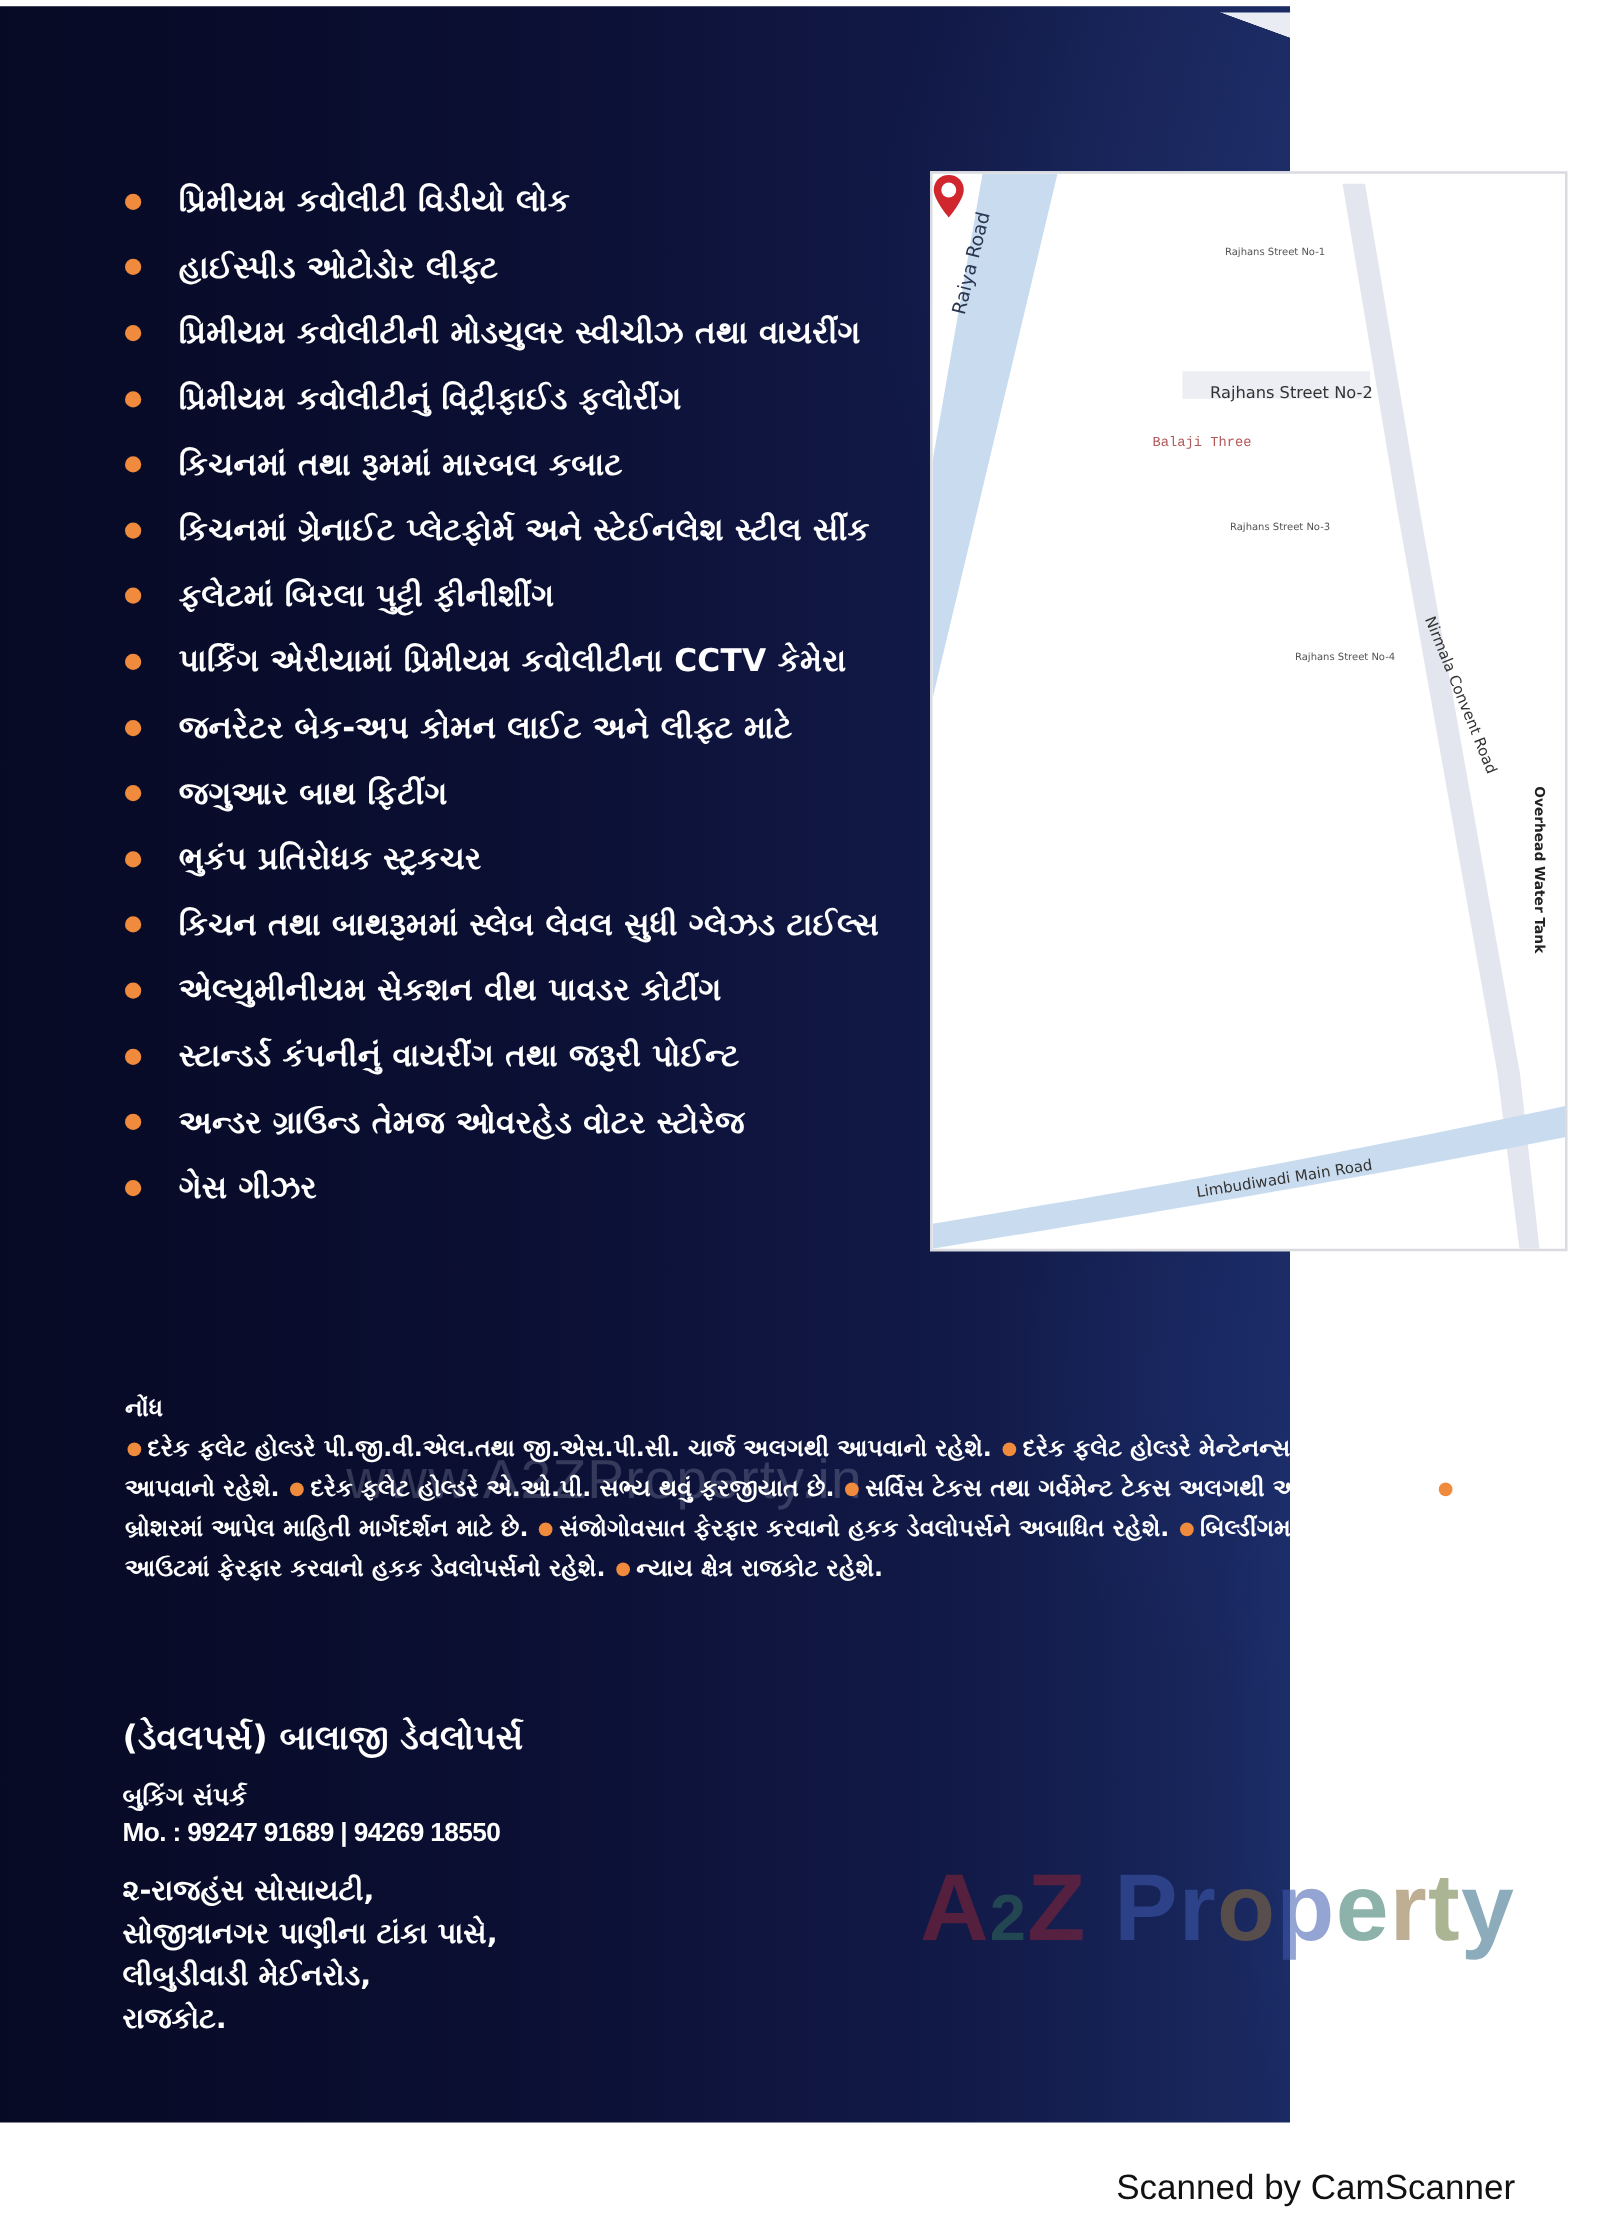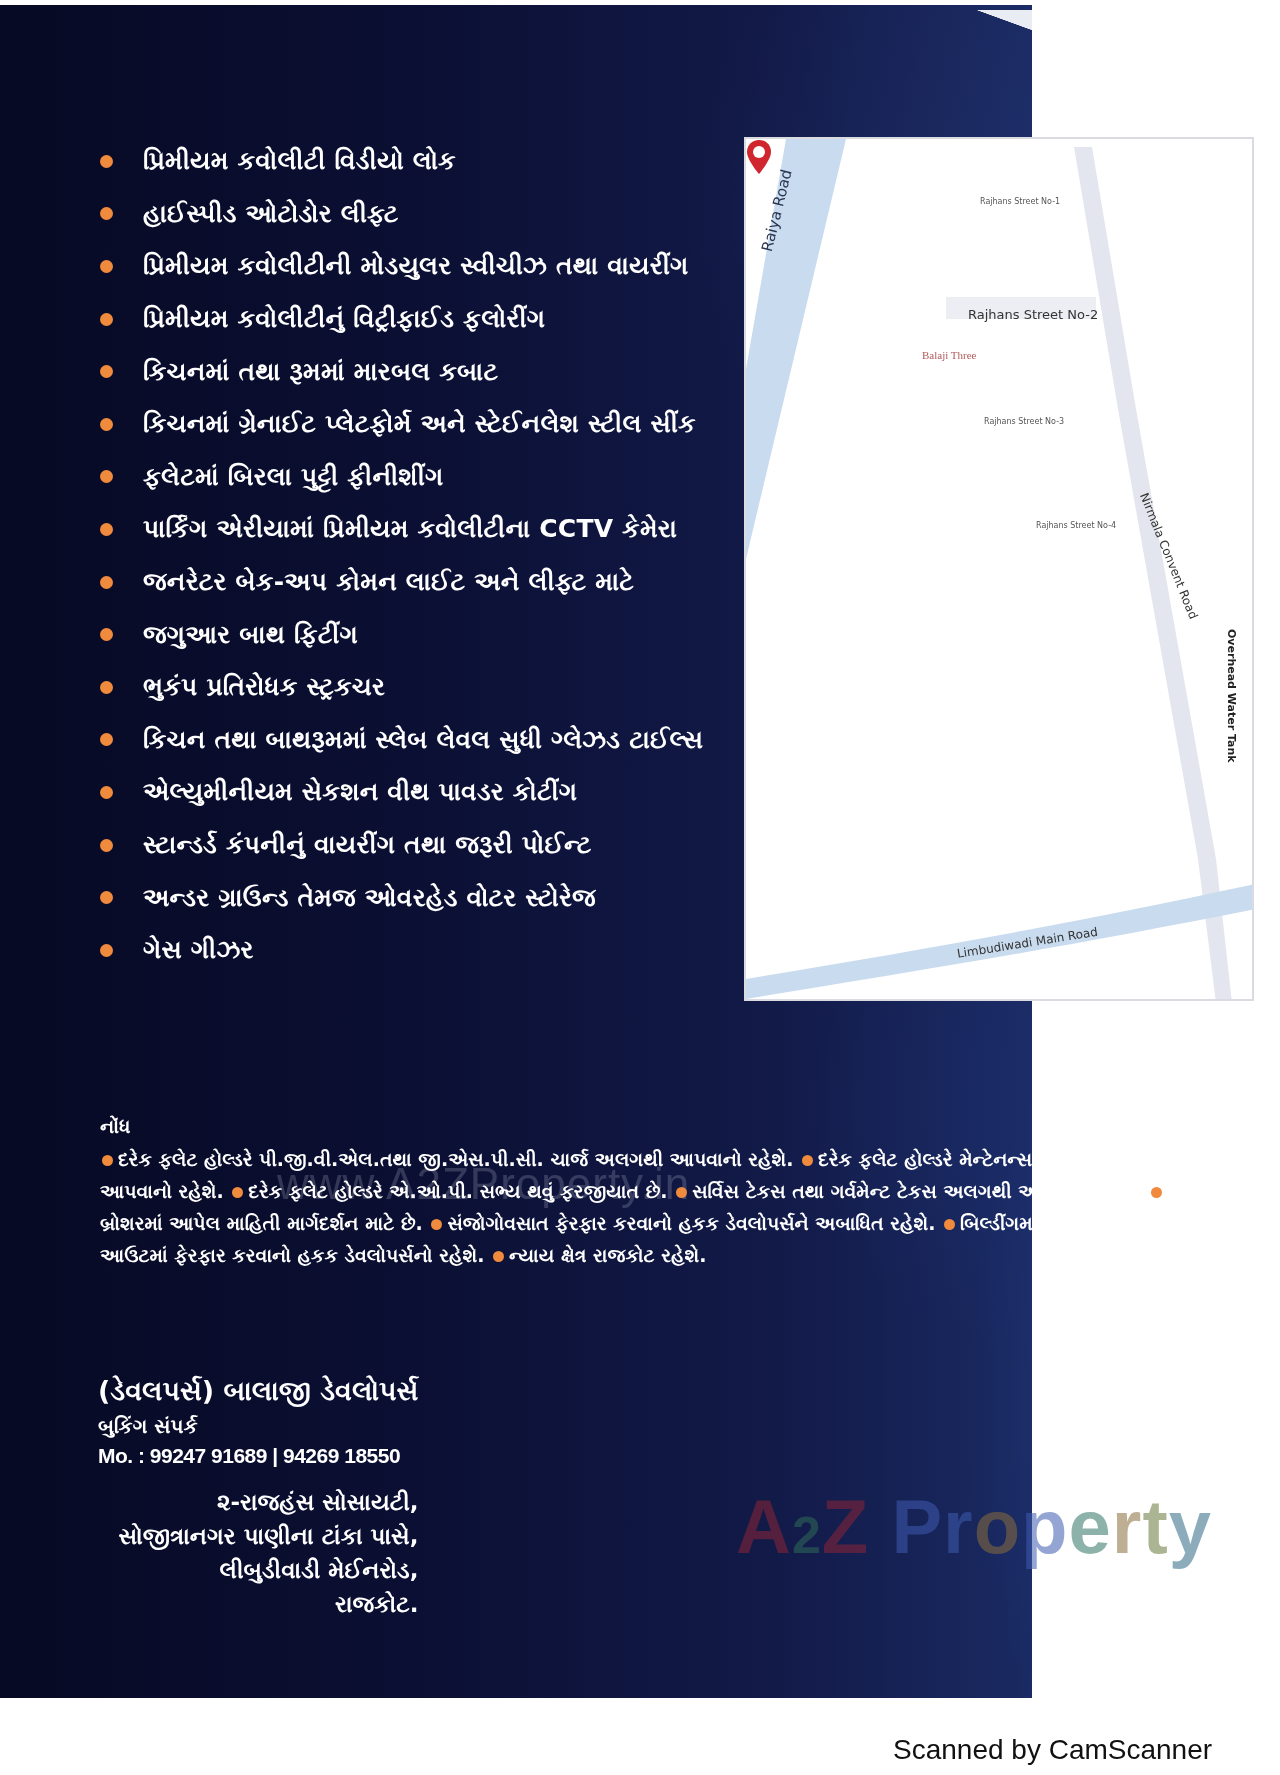--- a/index.html
+++ b/index.html
@@ -38,41 +38,41 @@
   .map svg { position: absolute; left: 0; top: 0; }
   .map-label { position: absolute; color: #333; font-family: "DejaVu Sans", sans-serif; white-space: nowrap; }
   .lbl-raiya { left: 12px; top: 110px; font-size: 15px; transform: rotate(-76deg); transform-origin: left top; color: #2a3550; }
   .lbl-s1 { left: 234px; top: 58px; font-size: 8px; color: #555; }
   .lbl-s2 { left: 222px; top: 168px; font-size: 13px; color: #333; }
   .lbl-s3 { left: 238px; top: 278px; font-size: 8px; color: #555; }
   .lbl-s4 { left: 290px; top: 382px; font-size: 8px; color: #555; }
   .lbl-nirmala { left: 404px; top: 352px; font-size: 12px; transform: rotate(68deg); transform-origin: left top; color: #333; }
   .lbl-water { left: 492px; top: 490px; font-size: 11px; font-weight: bold; transform: rotate(90deg); transform-origin: left top; color: #222; line-height: 13px; width: 80px; }
   .lbl-limbud { left: 210px; top: 808px; font-size: 12px; transform: rotate(-9deg); transform-origin: left top; color: #333; }
-  .lbl-balaji { left: 176px; top: 210px; font-size: 11px; color: #b25a5a; font-family: Liberation Serif, serif; }
+  .lbl-balaji { left: 176px; top: 210px; font-size: 11px; color: #b25a5a; font-family: Liberation Mono, monospace; }
   .pin { position: absolute; left: 184px; top: 170px; width: 26px; height: 36px; }
 
   
   .notes { position: absolute; left: 100px; top: 1112px; width: 1110px; color: #ffffff; }
   .notes-title { font-size: 19px; font-weight: bold; margin-bottom: 4px; font-family: Liberation Mono, monospace; }
   .notes-body { font-size: 19px; font-weight: bold; line-height: 32px; }
   .note-item { display: inline; }
   .note-bullet { display: inline-block; width: 11px; height: 11px; border-radius: 50%; background: #f08a3c; margin: 0 5px 1px 2px; vertical-align: middle; }
 
   .watermark-url {
     position: absolute; left: 277px; top: 1122px; font-size: 44px; color: rgba(200,205,225,0.22);
     font-family: "Liberation Sans", sans-serif; letter-spacing: 1px; margin-top: 32px;
   }
 
   
   .dev { position: absolute; left: 98px; top: 1370px; color: #ffffff; }
-  .dev-name { font-size: 27px; font-weight: bold; margin-bottom: 4px; }
+  .dev-name { font-size: 27px; font-weight: bold; margin-bottom: 16px; }
   .dev-booking { font-size: 20px; font-weight: bold; line-height: 30px; }
   .dev-phone { font-size: 21px; font-weight: bold; line-height: 30px; font-family: "Liberation Sans", sans-serif; letter-spacing: -0.5px; }
-  .dev-addr { margin-top: 14px; font-size: 23px; font-weight: bold; line-height: 34px; text-align: right; }
+  .dev-addr { margin-top: 14px; font-size: 23px; font-weight: bold; line-height: 34px; }
 
   
   .brand { position: absolute; left: 736px; top: 1478px; font-family: "Liberation Sans", sans-serif; font-weight: bold; font-size: 76px; letter-spacing: 1px; opacity: 0.55; white-space: nowrap; text-align: right; }
   .brand .a { color: #8c2436; }
   .brand .two { color: #2f6b58; font-size: 52px; }
   .brand .z { color: #8c2436; }
   .brand .p1 { color: #3e5ab0; }
   .brand .r { color: #3e5ab0; }
   .brand .o { color: #8a6c3c; }
   .brand .p2 { color: #3e5ab0; }

